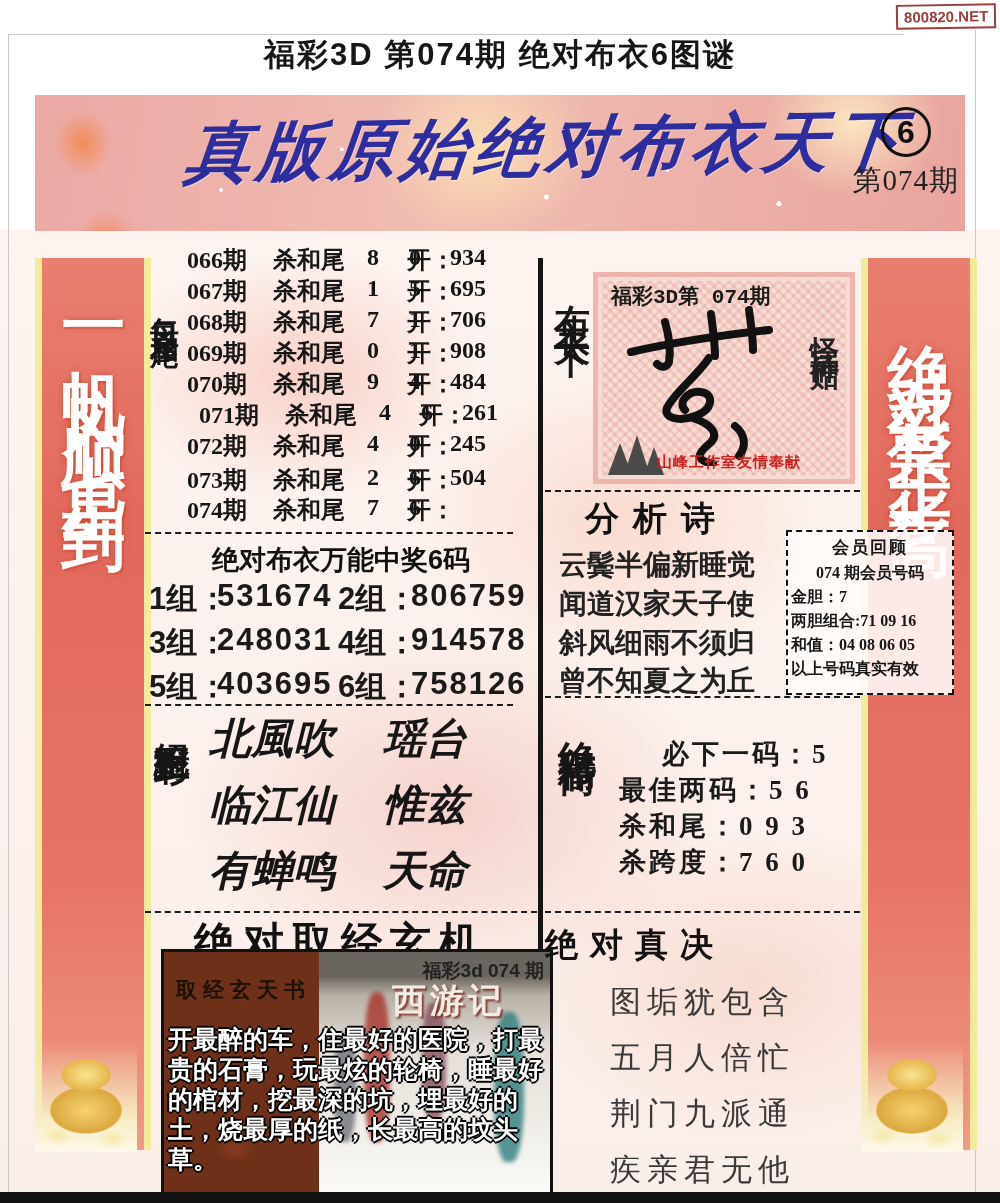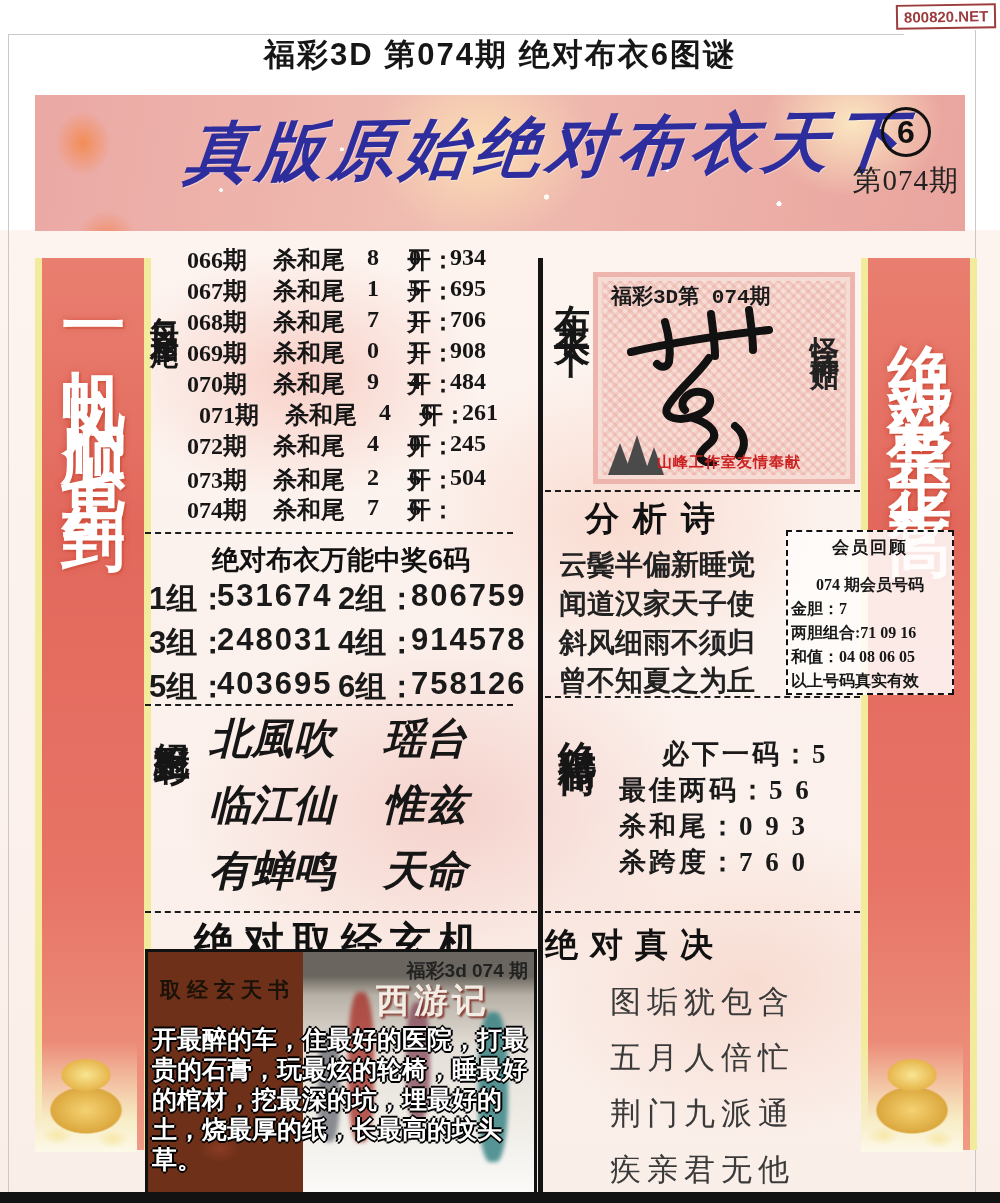--- a/index.html
+++ b/index.html
@@ -85,21 +85,21 @@
   #zhengcai{position:absolute;left:145px;top:697px;width:392px;height:214px;}
   #zhengcai .vlabel{position:absolute;left:2px;top:18px;writing-mode:vertical-rl;text-orientation:upright;
     font-size:36px;font-weight:bold;color:#161616;letter-spacing:2px;}
   .cw{position:absolute;font-family:"Liberation Serif",serif;font-style:italic;font-weight:bold;
     font-size:42px;color:#161616;white-space:nowrap;}
   
   #qujing{position:absolute;left:145px;top:913px;width:392px;height:279px;}
   #qujing .t{position:absolute;left:0;top:2px;width:392px;text-align:center;
     font-size:41px;font-weight:bold;letter-spacing:8px;color:#111;
     font-family:"Liberation Serif",serif;}
-  #photo{position:absolute;left:0;top:36px;width:386px;height:240px;border:3px solid #111;background:#3b82f6;}
+  #photo{position:absolute;left:16px;top:36px;width:386px;height:240px;border:3px solid #111;background:#3b82f6;}
   #photo .half-l{position:absolute;left:0;top:0;width:155px;height:240px;
     background:
       radial-gradient(30px 20px at 46% 82%, #8a3b24, #6e3018 70%),
       radial-gradient(26px 18px at 72% 86%, #8a3b24, rgba(110,48,24,0) 75%),
       linear-gradient(180deg,#4e3a22 0 18%, #8a6a3c 30%, #caa063 48%, #b98c52 70%, #6d4a28 100%);}
   #photo .half-r{position:absolute;left:155px;top:0;width:231px;height:240px;
     background:linear-gradient(180deg,#6a655e 0 10%, #b7b0a6 18%, #e4dfd8 40%, #efece6 70%, #fbfaf8 100%);}
   .blob{position:absolute;border-radius:40%;filter:blur(2px);}
   #photo .lbl-book{position:absolute;left:12px;top:24px;font-family:"Liberation Serif",serif;
     font-weight:bold;font-size:21px;letter-spacing:6px;color:#1a1208;white-space:nowrap;}
@@ -127,21 +127,21 @@
   #stamp .glyph{position:absolute;left:24px;top:34px;}
   #stamp .mtn{position:absolute;left:14px;bottom:8px;}
   #poem{position:absolute;left:545px;top:490px;width:315px;height:206px;}
   #poem .t{position:absolute;left:40px;top:6px;font-family:"Liberation Serif",serif;
     font-weight:bold;font-size:34px;letter-spacing:14px;color:#111;}
   #poem .ln{position:absolute;left:14px;font-family:"Liberation Serif",serif;font-weight:bold;
     font-size:28px;color:#222;white-space:nowrap;}
   #member{position:absolute;left:786px;top:530px;width:164px;height:161px;border:2px dashed #111;
     background:rgba(255,252,250,.88);z-index:5;}
   #member .mt{text-align:center;font-weight:bold;font-size:17px;color:#171717;margin-top:4px;letter-spacing:2px;}
-  #member .ms{text-align:center;font-family:"Liberation Serif",serif;font-weight:bold;font-size:16px;color:#171717;margin-top:16px;}
+  #member .ms{text-align:center;font-family:"Liberation Serif",serif;font-weight:bold;font-size:16px;color:#171717;margin-top:4px;}
   #member .ml{font-family:"Liberation Serif",serif;font-weight:bold;font-size:16px;color:#171717;
     margin:3px 0 0 3px;white-space:nowrap;}
   #jingjian{position:absolute;left:545px;top:696px;width:315px;height:215px;}
   #jingjian .vlabel{position:absolute;left:6px;top:14px;writing-mode:vertical-rl;text-orientation:upright;
     font-size:38px;font-weight:bold;color:#161616;letter-spacing:6px;}
   #jingjian .ln{position:absolute;left:74px;font-family:"Liberation Serif",serif;font-weight:bold;
     font-size:27px;color:#1a1a1a;letter-spacing:3px;white-space:nowrap;}
   #zhenjue{position:absolute;left:545px;top:913px;width:315px;height:279px;}
   #zhenjue .t{position:absolute;left:0;top:10px;width:315px;text-align:left;
     font-family:"Liberation Serif",serif;font-weight:bold;font-size:33px;letter-spacing:12px;color:#111;}

